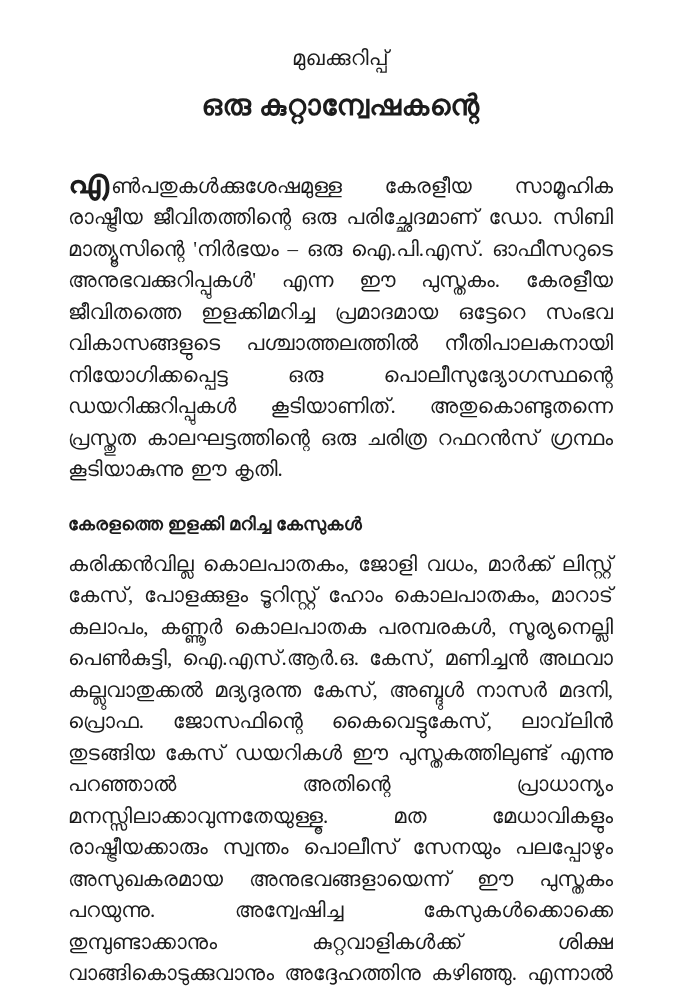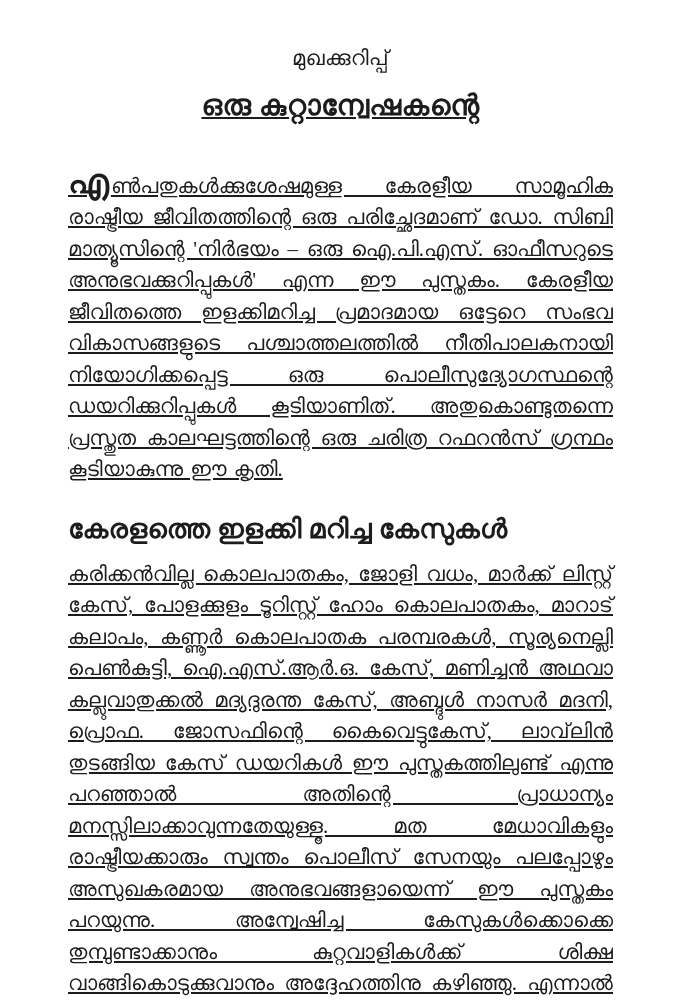--- a/index.html
+++ b/index.html
@@ -28,45 +28,43 @@
     margin: 0 0 16px 0;
     letter-spacing: 0.3px;
   }
   .title {
     text-align: center;
     font-size: 29px;
     font-weight: bold;
     line-height: 1.3;
     margin: 0 0 0 0;
     letter-spacing: 0.4px;
-    text-decoration: underline;
   }
   .title .title-line {
     display: block;
   }
   .body-para {
     font-size: 21px;
     line-height: 1.5;
     text-align: justify;
     margin: 0;
     word-spacing: 2px;
-    text-decoration: underline;
   }
   .para1 {
     margin-top: 40px;
   }
   .dropcap {
     font-size: 34px;
     font-weight: bold;
     line-height: 1;
     vertical-align: baseline;
     padding-right: 2px;
   }
   .subhead {
-    font-size: 27px;
+    font-size: 18px;
     font-weight: bold;
     margin: 28px 0 14px 0;
     text-align: left;
     letter-spacing: 0.2px;
   }
 </style>
 </head>
 <body>
 
 <div class="page">

